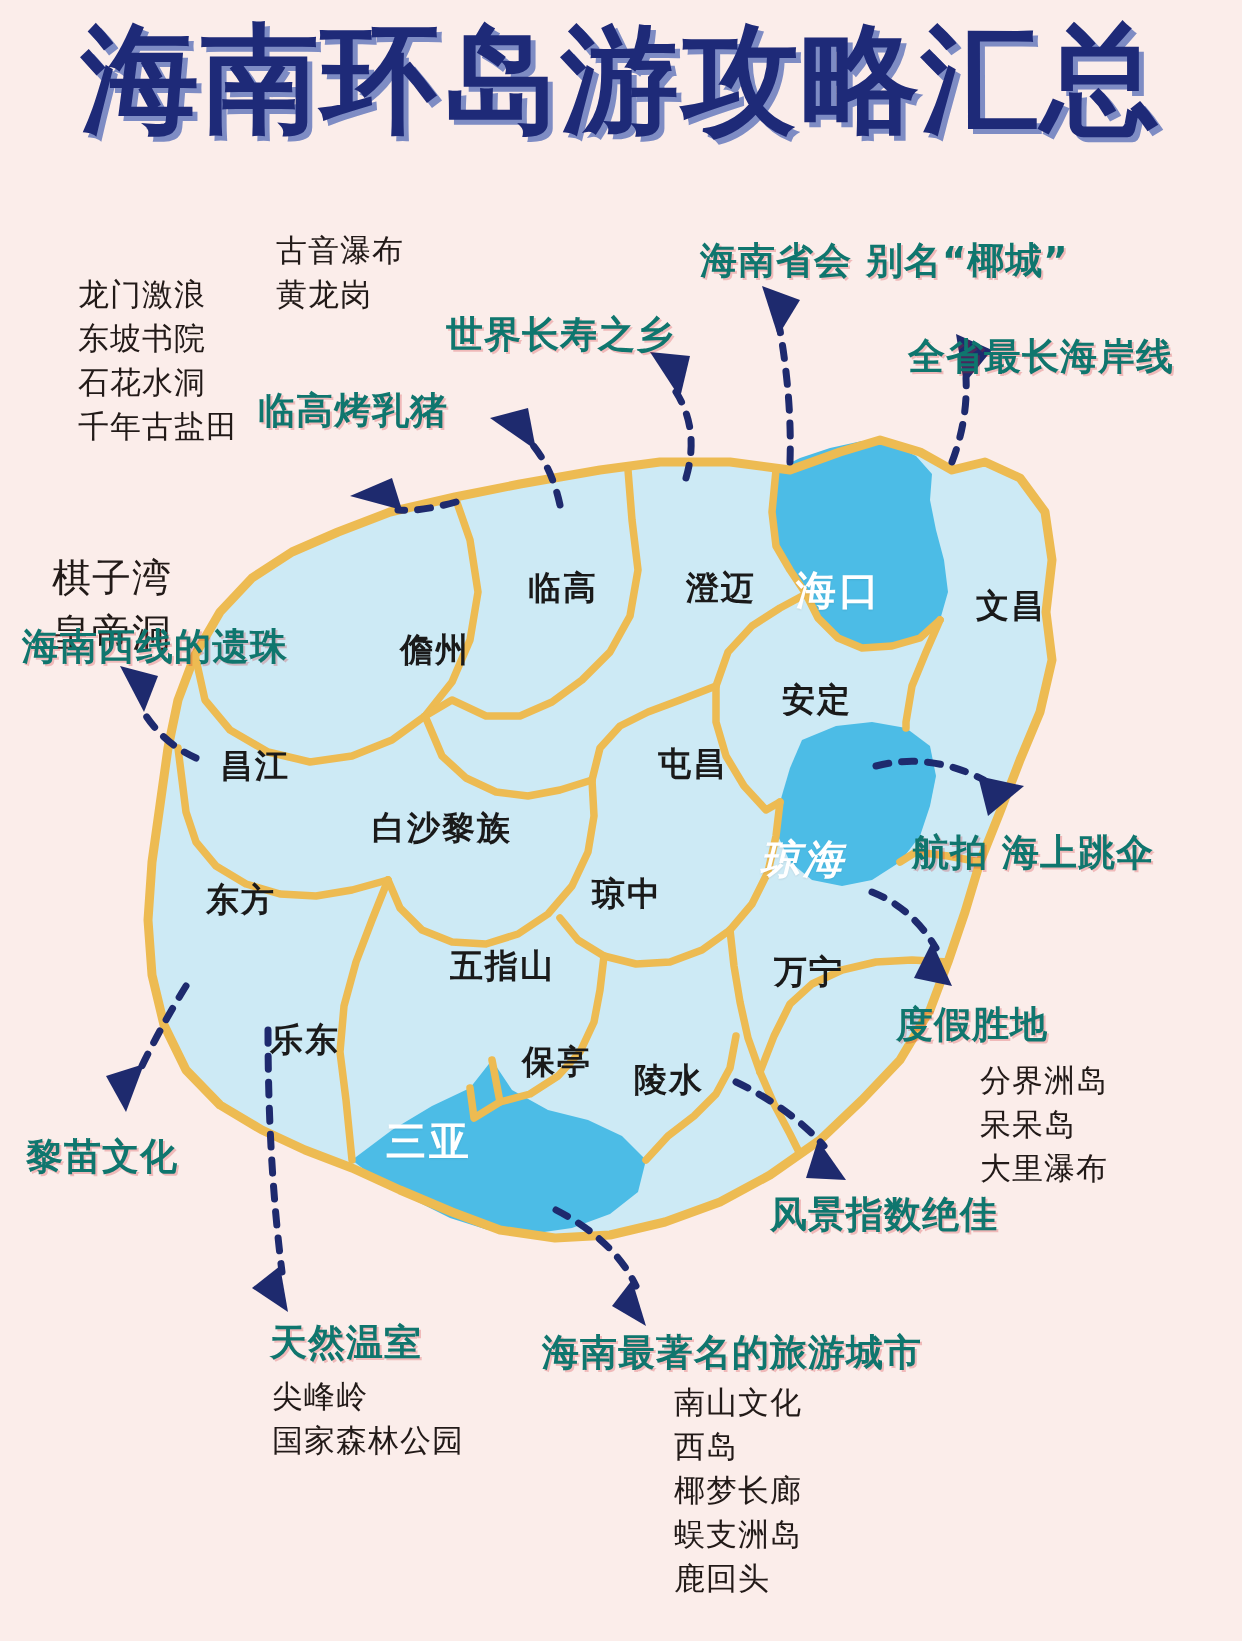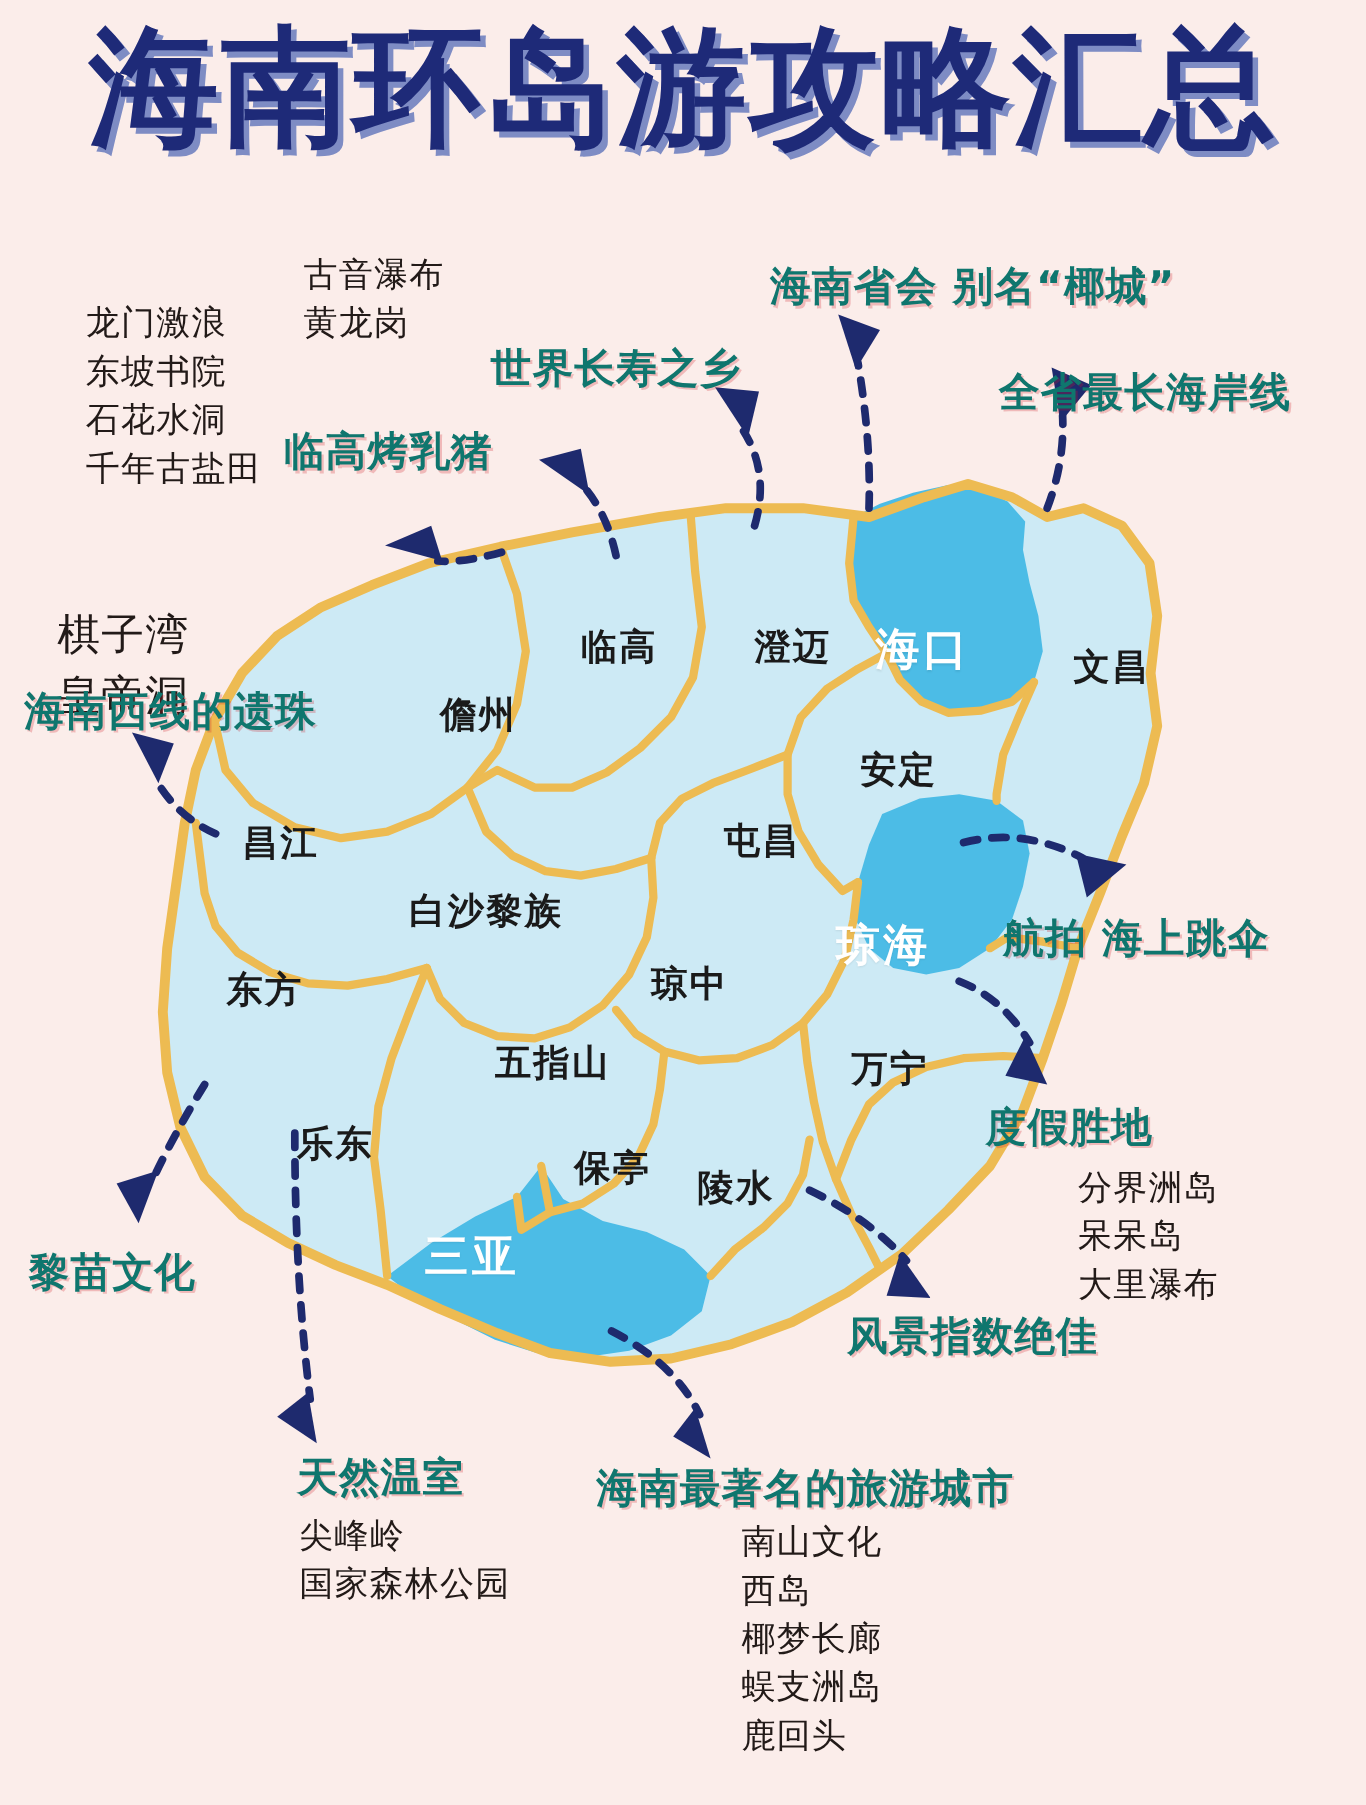--- a/index.html
+++ b/index.html
@@ -158,21 +158,21 @@
 
   <div class="city" style="left:528px;top:566px;">临高</div>
   <div class="city" style="left:650px;top:566px;margin-left:36px;">澄迈</div>
   <div class="cityhi" style="left:796px;top:563px;">海口</div>
   <div class="city" style="left:976px;top:584px;">文昌</div>
   <div class="city" style="left:400px;top:628px;">儋州</div>
   <div class="city" style="left:782px;top:678px;">安定</div>
   <div class="city" style="left:658px;top:742px;">屯昌</div>
   <div class="city" style="left:220px;top:744px;">昌江</div>
   <div class="city" style="left:372px;top:806px;">白沙黎族</div>
-  <div class="cityhi" style="left:760px;top:832px;">琼海</div>
+  <div class="cityhi" style="left:760px;top:832px;font-style:italic;">琼海</div>
   <div class="city" style="left:206px;top:878px;">东方</div>
   <div class="city" style="left:592px;top:872px;">琼中</div>
   <div class="city" style="left:450px;top:944px;">五指山</div>
   <div class="city" style="left:774px;top:950px;">万宁</div>
   <div class="city" style="left:270px;top:1018px;">乐东</div>
   <div class="city" style="left:522px;top:1040px;">保亭</div>
   <div class="city" style="left:634px;top:1058px;">陵水</div>
   <div class="cityhi" style="left:386px;top:1114px;">三亚</div>
 
   <div class="blk dark" style="left:78px;top:272px;font-size:31px;">龙门激浪

